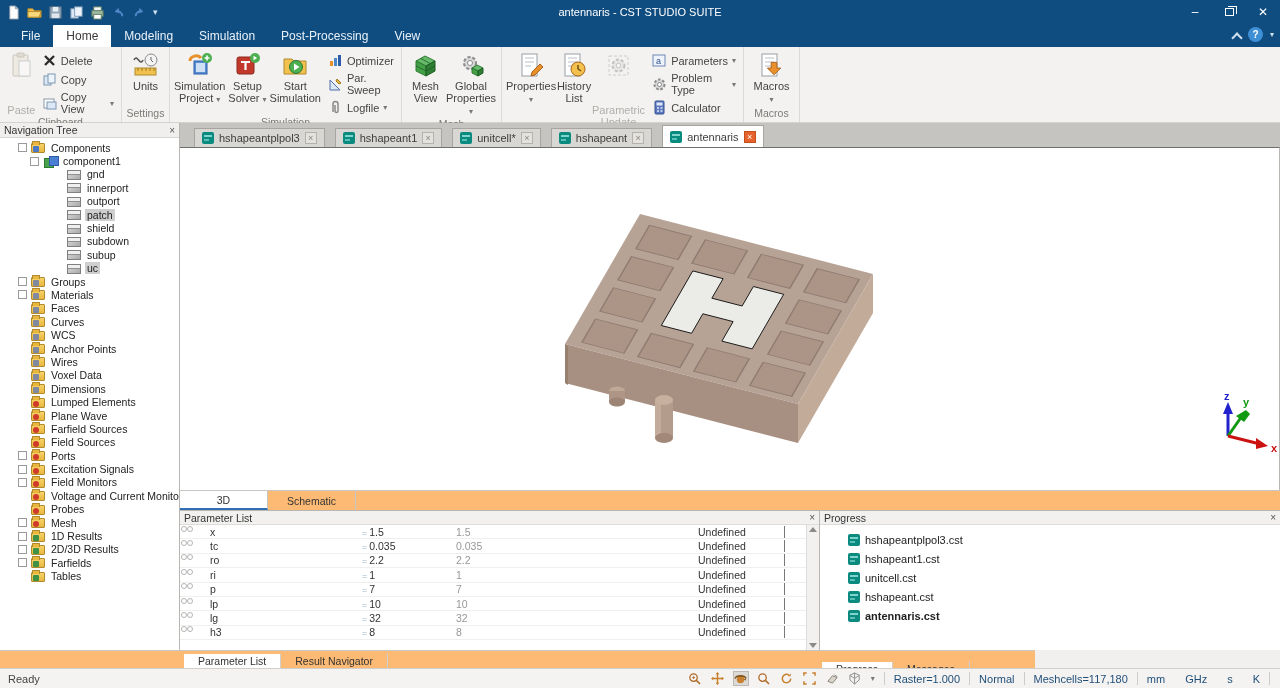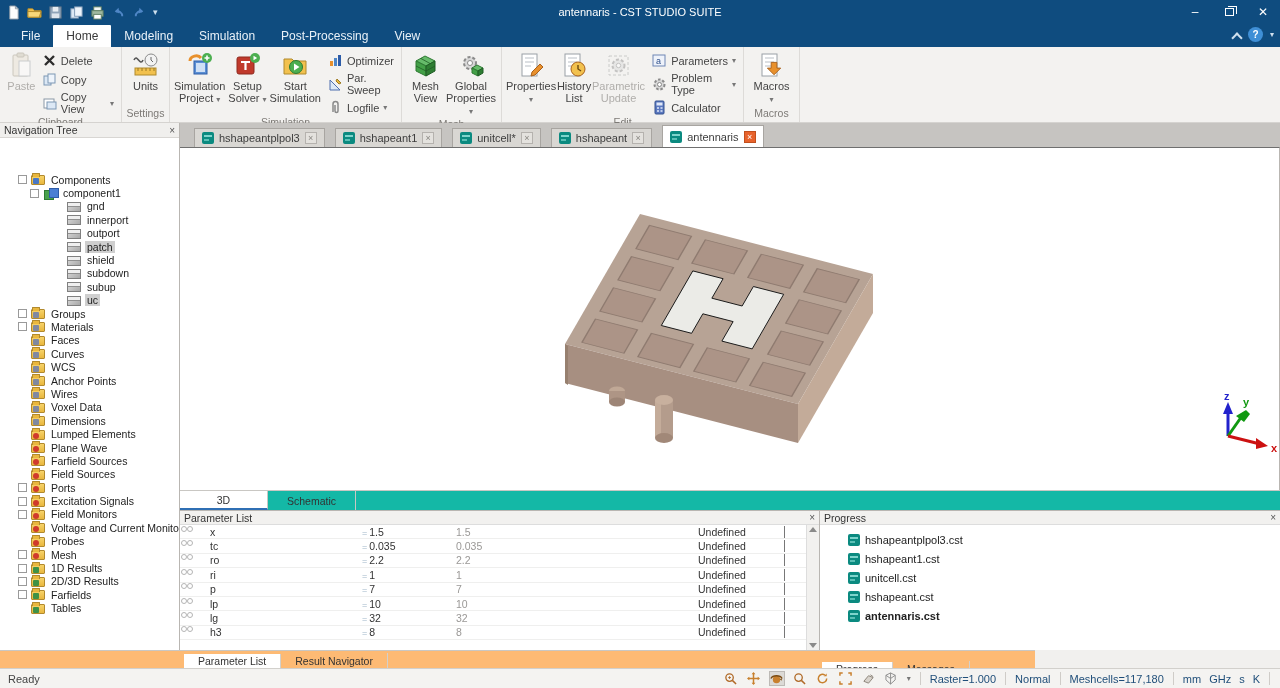--- a/index.html
+++ b/index.html
@@ -28,29 +28,29 @@
   .help-caret { color:#cfe0ee; font-size:8px; }
 
   
   #ribbon { position:absolute; left:0; top:47px; width:1280px; height:76px; background:#f3f2f0; border-bottom:1px solid #d5d3d0; display:flex; }
   .rgroup { position:relative; height:100%; border-right:1px solid #dddbd8; display:flex; flex-direction:column; }
   .rgroup-body { flex:1; display:flex; align-items:flex-start; padding:3px 4px 0 4px; }
   .rgroup-label { height:15px; text-align:center; font-size:10.5px; color:#7d7a76; }
   .rbig { width:56px; display:flex; flex-direction:column; align-items:center; padding-top:2px; cursor:default; }
   .rbig .ric { width:27px; height:27px; margin-bottom:1px; }
   .rbig .rlabel { font-size:11px; color:#444; text-align:center; line-height:12px; }
-  .rbig.disabled .rlabel { color:#b0aeab; }
+  .rbig.disabled .rlabel { color:#b0aeab;margin-top:24px; }
   .rbig.disabled .ric { opacity:.45; }
   .rstack { display:flex; flex-direction:column; justify-content:flex-start; gap:2px; padding-top:2px; }
   .rsmall { display:flex; align-items:center; gap:4px; font-size:11px; color:#444; padding:1px 3px; cursor:default; }
   .rsmall .ric { width:15px; height:15px; }
   .caret-s { font-size:8px; color:#777; }
 
   
-  #navtree { position:absolute; left:0; top:123px; width:180px; height:527px; background:#ffffff; border-right:1px solid #b9b6b2; display:flex; flex-direction:column;gap:32px; }
+  #navtree { position:absolute; left:0; top:123px; width:180px; height:527px; background:#ffffff; border-right:1px solid #b9b6b2; display:flex; flex-direction:column; }
   #navtree-header { height:15px; background:#f0efed; border-bottom:1px solid #d8d6d3; display:flex; align-items:center; font-size:10.5px; color:#333; padding:0 4px; }
   #navtree-header .x { margin-left:auto; font-size:10px; color:#555; }
   #tree-body { flex:1; overflow:hidden; padding-top:3px; }
   .trow { display:flex; align-items:center; height:13.4px; font-size:10.5px; color:#222; white-space:nowrap; }
   .trow.lvl0 { padding-left:18px; } .trow.lvl1 { padding-left:30px; } .trow.lvl2 { padding-left:54px; }
   .expander { width:9px; height:9px; margin-right:4px; flex:0 0 9px; font-size:9px; line-height:7px; text-align:center; color:#555; }
   .expander.plus, .expander.minus { border:1px solid #9a9a9a; background:#fff; }
   .tico { width:14px; height:11px; margin-right:4px; position:relative; flex:0 0 14px; }
   .ffold,.fcomp,.fsource,.fresult { background:linear-gradient(#f7d369,#e9b73e); border:1px solid #b28a2e; border-radius:1px; height:10px; margin-top:1px; }
   .ffold::before,.fcomp::before,.fsource::before,.fresult::before { content:""; position:absolute; left:0; top:-3px; width:6px; height:3px; background:#e9b73e; border:1px solid #b28a2e; border-bottom:none; border-radius:1px 1px 0 0; }
@@ -73,21 +73,21 @@
   .doctab { display:flex; align-items:center; gap:5px; height:19px; padding:0 7px; margin-right:10px; background:#d9d7d3; border:1px solid #a8a5a1; border-bottom:none; font-size:11px; color:#3c3c3c; }
   .doctab.active { background:#ffffff; height:22px; font-weight:normal; position:relative; z-index:3; }
   .dico { width:12px; height:12px; background:#0b8a80; border-radius:2px; position:relative; flex:0 0 12px; }
   .dico::before { content:""; position:absolute; left:2px; top:3px; width:8px; height:2px; background:#7fd4cc; }
   .dico::after { content:""; position:absolute; left:2px; top:7px; width:5px; height:2px; background:#5cc0b6; }
   .doctab .closex { width:12px; height:12px; background:#e4e2de; border:1px solid #b5b2ae; color:#8a8883; font-size:9px; line-height:10px; text-align:center; }
   .doctab.active .closex { background:#e8632c; border-color:#c24f1d; color:#fff; }
 
   #viewport { position:absolute; left:0; top:24px; width:1100px; height:343px; background:#ffffff; border-top:1px solid #6f6f6f; border-right:1px solid #b9b6b2; }
 
-  #viewtabs { position:absolute; left:0; top:367px; width:1100px; height:20px; background:#14b8a6; border-top:1px solid #c9c7c3; display:flex; align-items:stretch; }
+  #viewtabs { position:absolute; left:0; top:367px; width:1100px; height:20px; background:#fdba74; border-top:1px solid #c9c7c3; display:flex; align-items:stretch; }
   .vtab { min-width:88px; display:flex; align-items:center; justify-content:center; font-size:10.5px; color:#333; border-right:1px solid #c9c7c3; }
   .vtab.active { background:#ffffff; border-bottom:2px solid #2f6fb4; }
 
   
   #parampanel { position:absolute; left:0; top:387px; width:640px; height:140px; background:#fff; border-top:1px solid #b9b6b2; border-right:1px solid #b9b6b2; overflow:hidden; }
   .panel-header { height:14px; background:#f2f1ef; border-bottom:1px solid #ddd; display:flex; align-items:center; font-size:10.5px; color:#333; padding:0 4px; }
   .panel-header .x { margin-left:auto; font-size:10px; color:#555; }
   #paramtable { position:absolute; left:0; top:14px; right:13px; bottom:0; }
   .prow { display:grid; grid-template-columns:26px 152px 94px 136px 106px 86px 14px; align-items:center; height:14.4px; font-size:10.5px; border-bottom:1px solid #efefee; color:#333; }
   .prow.phead { height:17px; color:#333; border-bottom:1px solid #dcdbd9; }
@@ -119,21 +119,21 @@
   #btabs-left { position:absolute; left:184px; top:0; }
   #btabs-right { position:absolute; left:822px; top:8px; }
 
   
   #statusbar { position:absolute; left:0; top:668px; width:1280px; height:20px; background:#f4f3f1; border-top:1px solid #d2d0cc; display:flex; align-items:center; font-size:11px; color:#444; padding:0 8px; }
   #status-right { margin-left:auto; display:flex; align-items:center; gap:7px; }
   .sico { width:16px; height:15px; display:flex; align-items:center; justify-content:center; }
   .sico.active-tool { background:#dcdad6; border:1px solid #bdbab6; }
   .sep { width:1px; height:13px; background:#cfccc8; margin:0 2px; }
   .sblue { color:#1f4e79; }
-  .sunits { display:flex; gap:8px; color:#1f4e79;text-align:right; }
+  .sunits { display:flex; gap:20px; color:#1f4e79;text-align:right; }
 
   svg { display:block; }
 </style>
 </head>
 <body>
 
 <div id="app">
 
   <div id="titlebar">
     <div class="qat">

